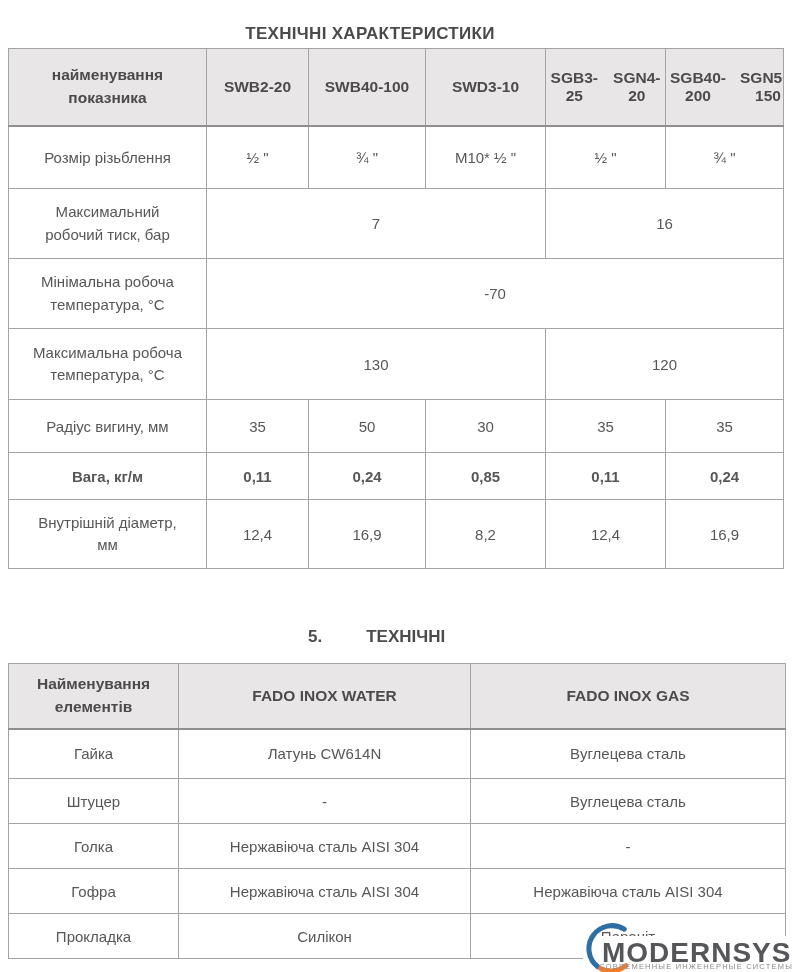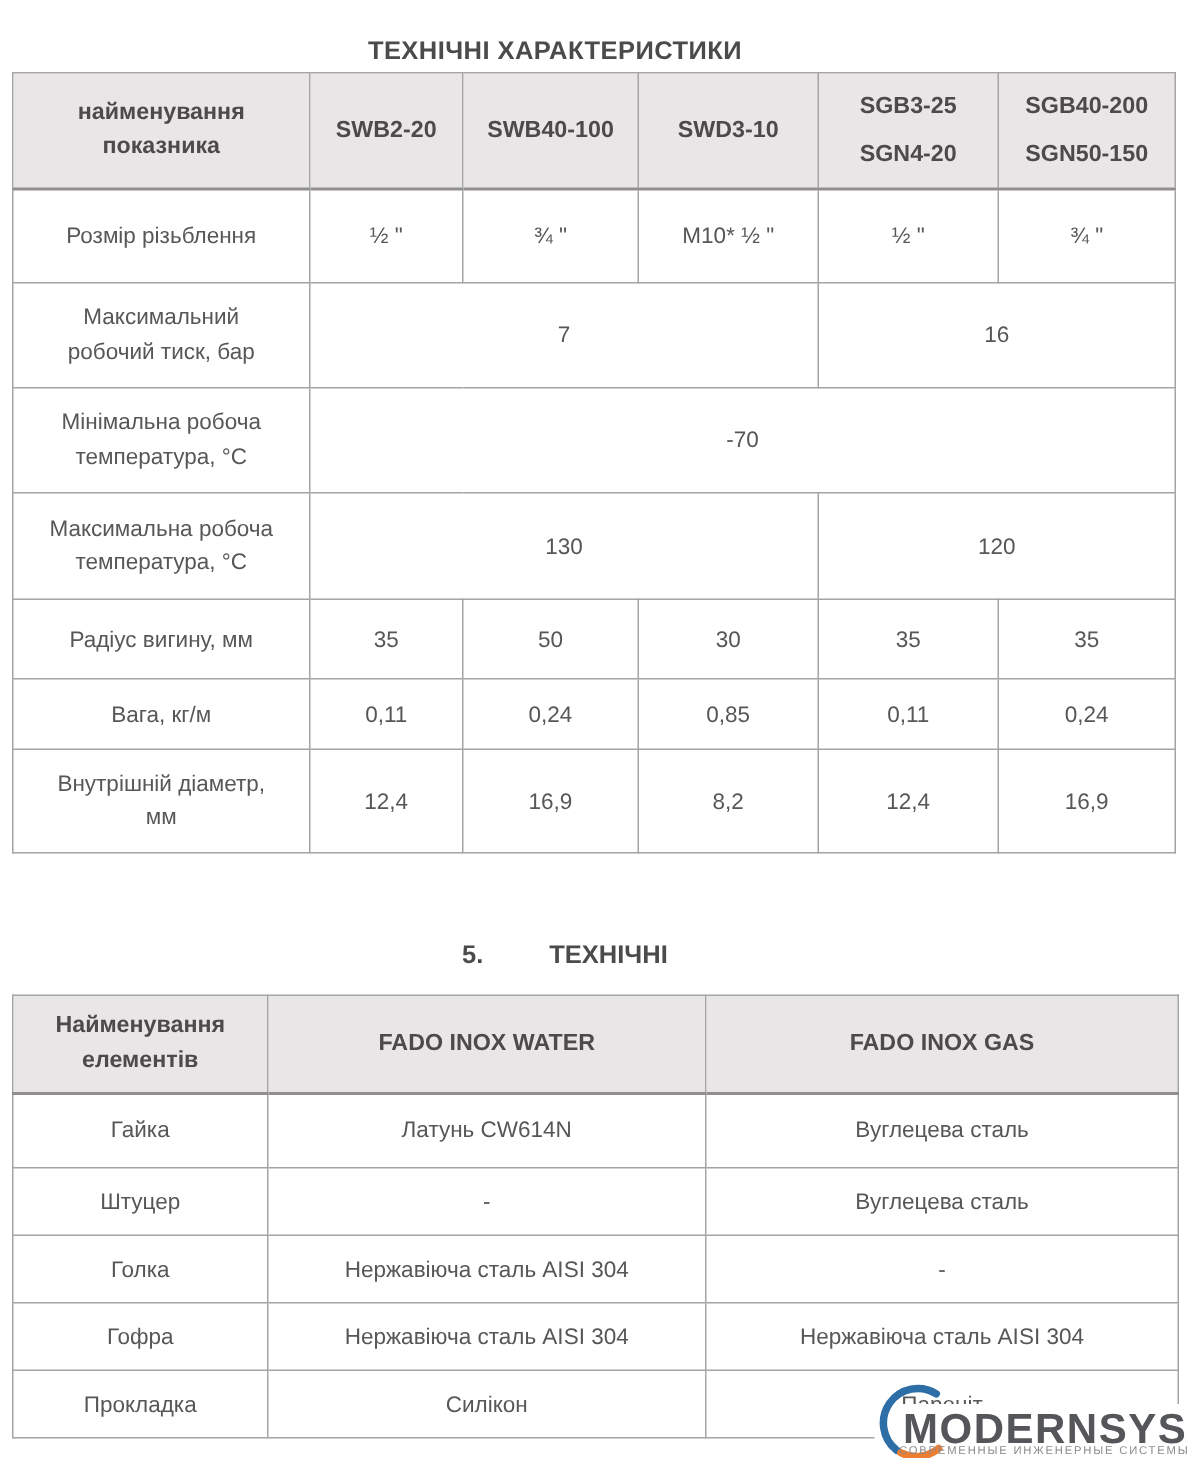--- a/index.html
+++ b/index.html
@@ -20,25 +20,25 @@
     background:#e8e6e6;font-weight:bold;color:#4c4a4a;font-size:15.5px;
     border-bottom:2px solid #908e8e;
   }
   .tech-table{position:absolute;top:48px;left:8px;width:775px;}
   .tech-table .h-head{height:77px;}
   .tech-table .r1{height:63px;}
   .tech-table .r2{height:70px;}
   .tech-table .r3{height:70px;}
   .tech-table .r4{height:71px;}
   .tech-table .r5{height:53px;}
-  .tech-table .r6{height:47px;}
+  .tech-table .r6{height:47px;font-weight:bold;}
   .tech-table .r7{height:69px;}
   .tech-table .r8{height:46px;}
   .twoline div{line-height:1.45;}
-  .twoline-spread{display:flex;flex-direction:column;justify-content:center;gap:14px;height:100%;}
+  .twoline-spread{display:flex;flex-direction:row;justify-content:flex-start;gap:14px;height:100%;}
   .label-cell div{line-height:1.5;}
   .title2{
     position:absolute;top:627px;left:308px;font-weight:bold;font-size:17px;color:#4b4b4b;
   }
   .title2 .num{margin-right:44px;}
   .mat-table{position:absolute;top:663px;left:8px;width:777px;}
   .mat-table .m-head{height:65px;}
   .mat-table .m1{height:50px;}
   .mat-table .mrow{height:45px;}
   .mat-table th{font-size:15.5px;}

